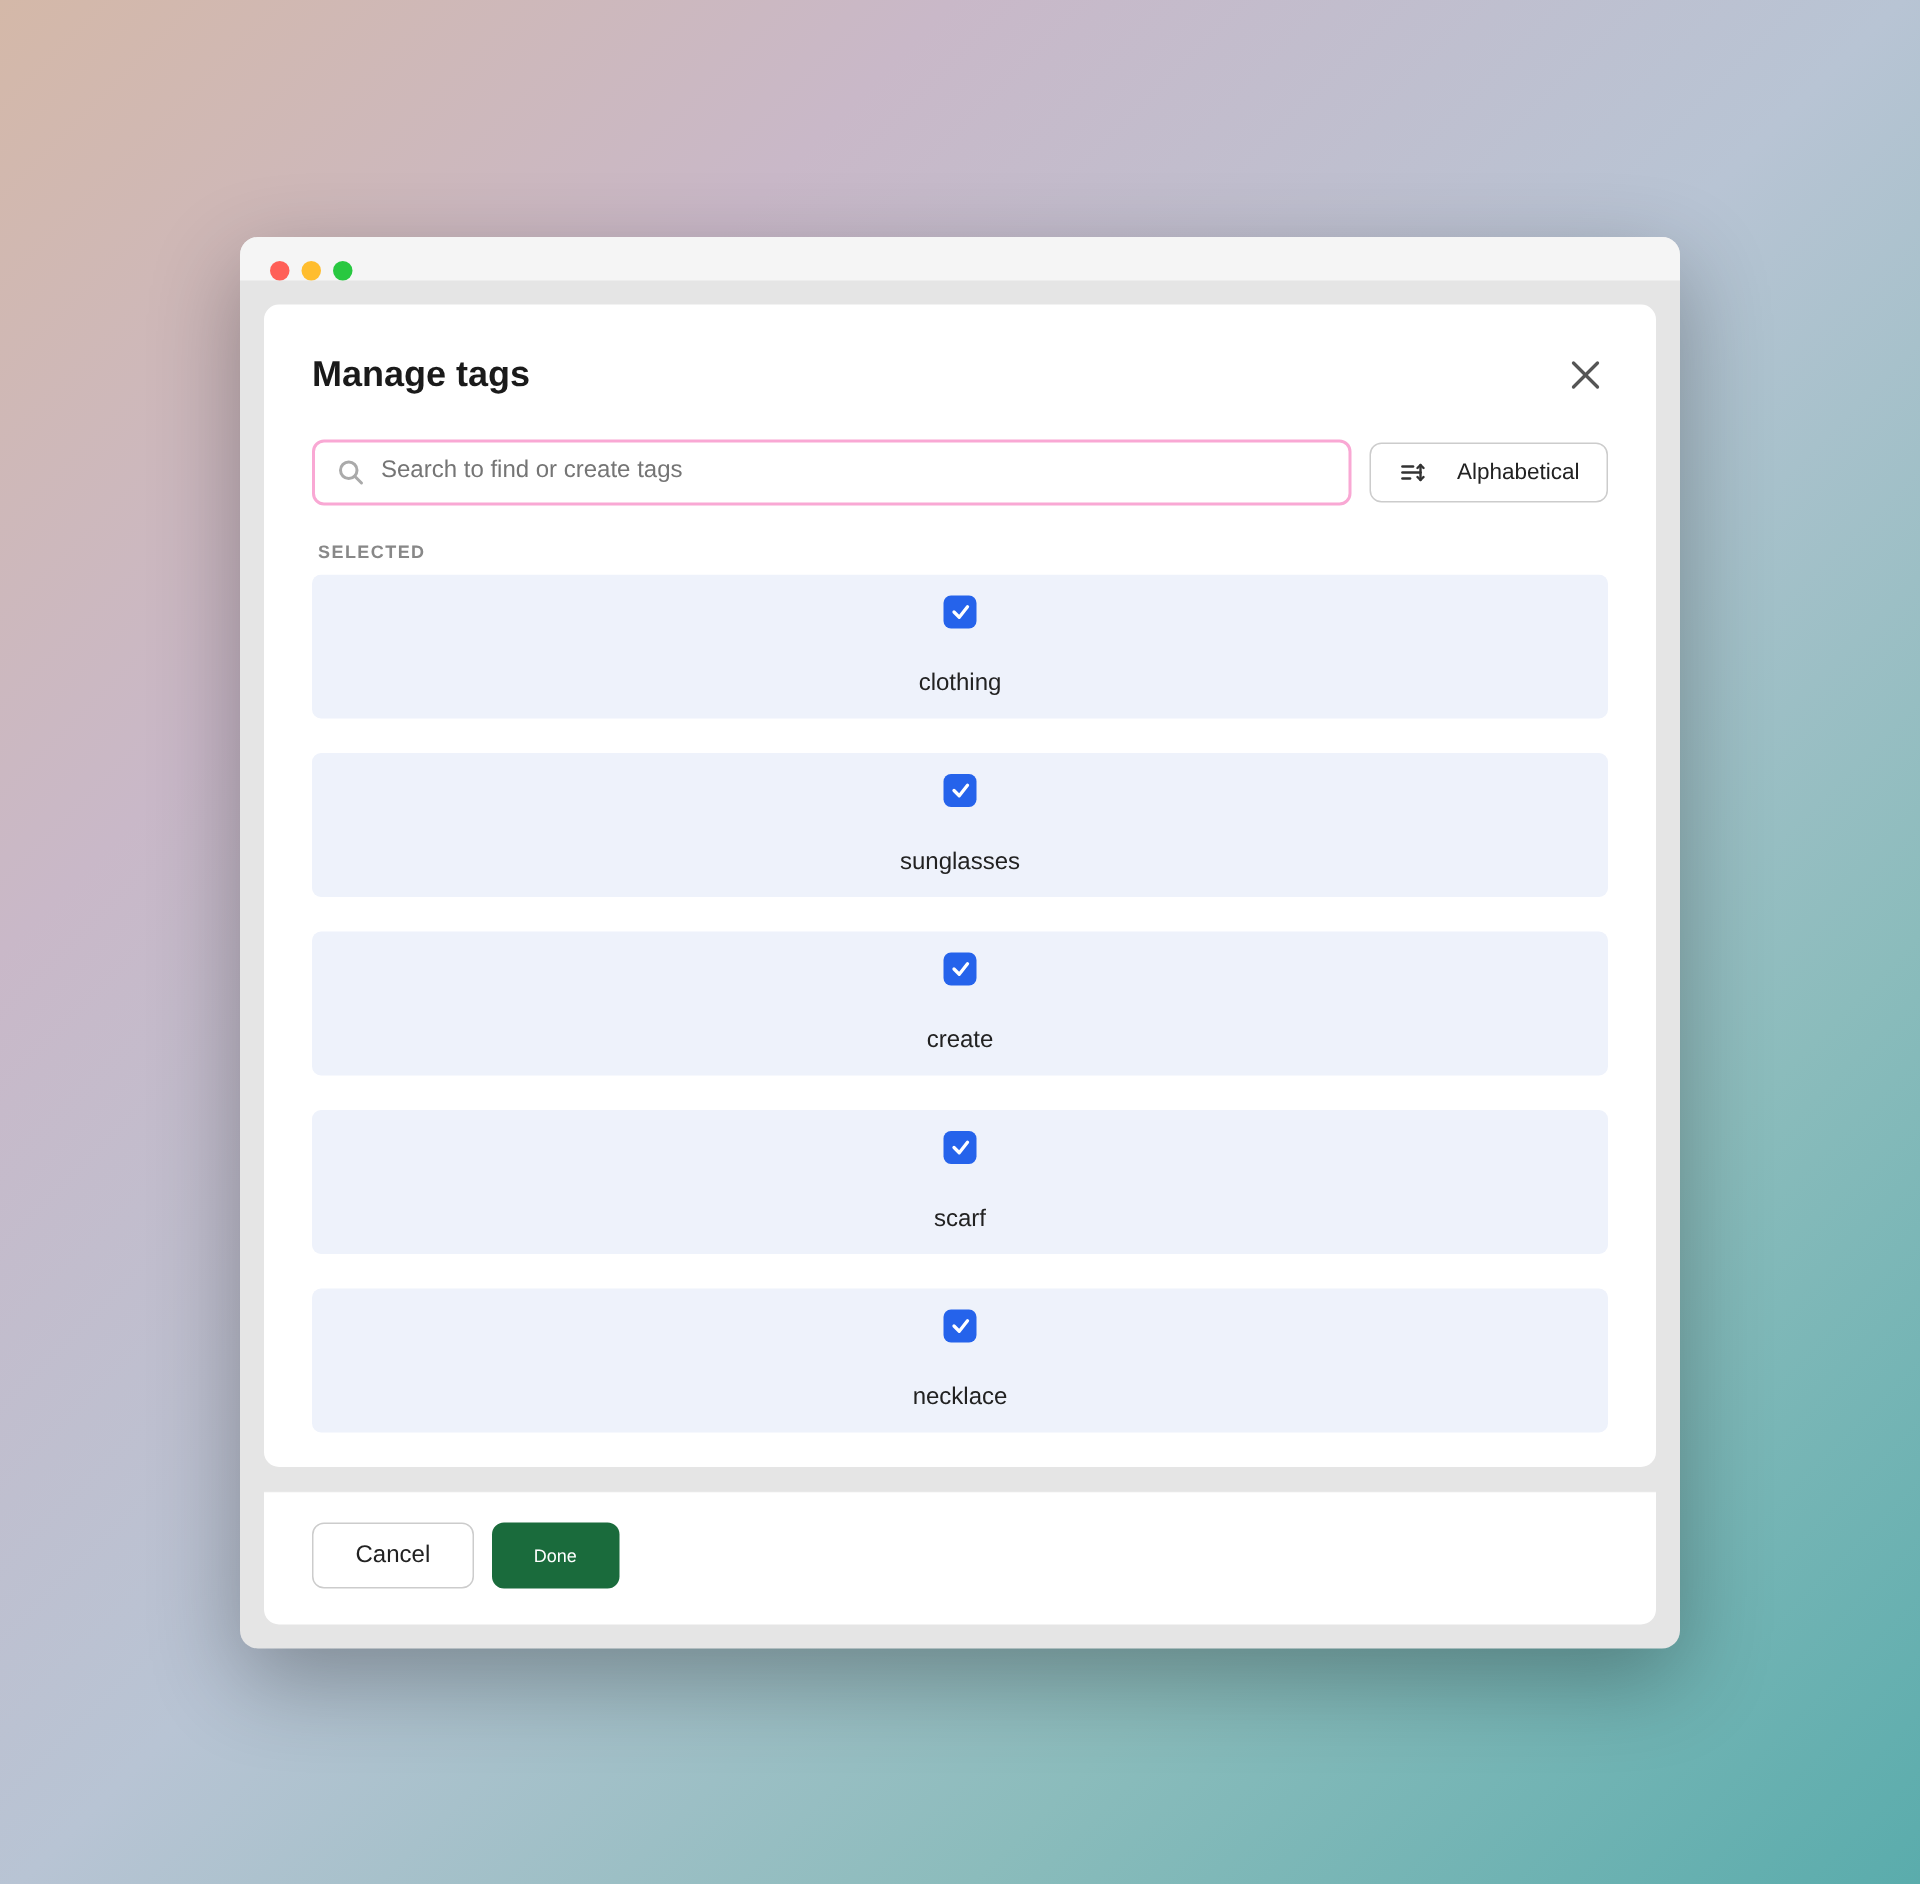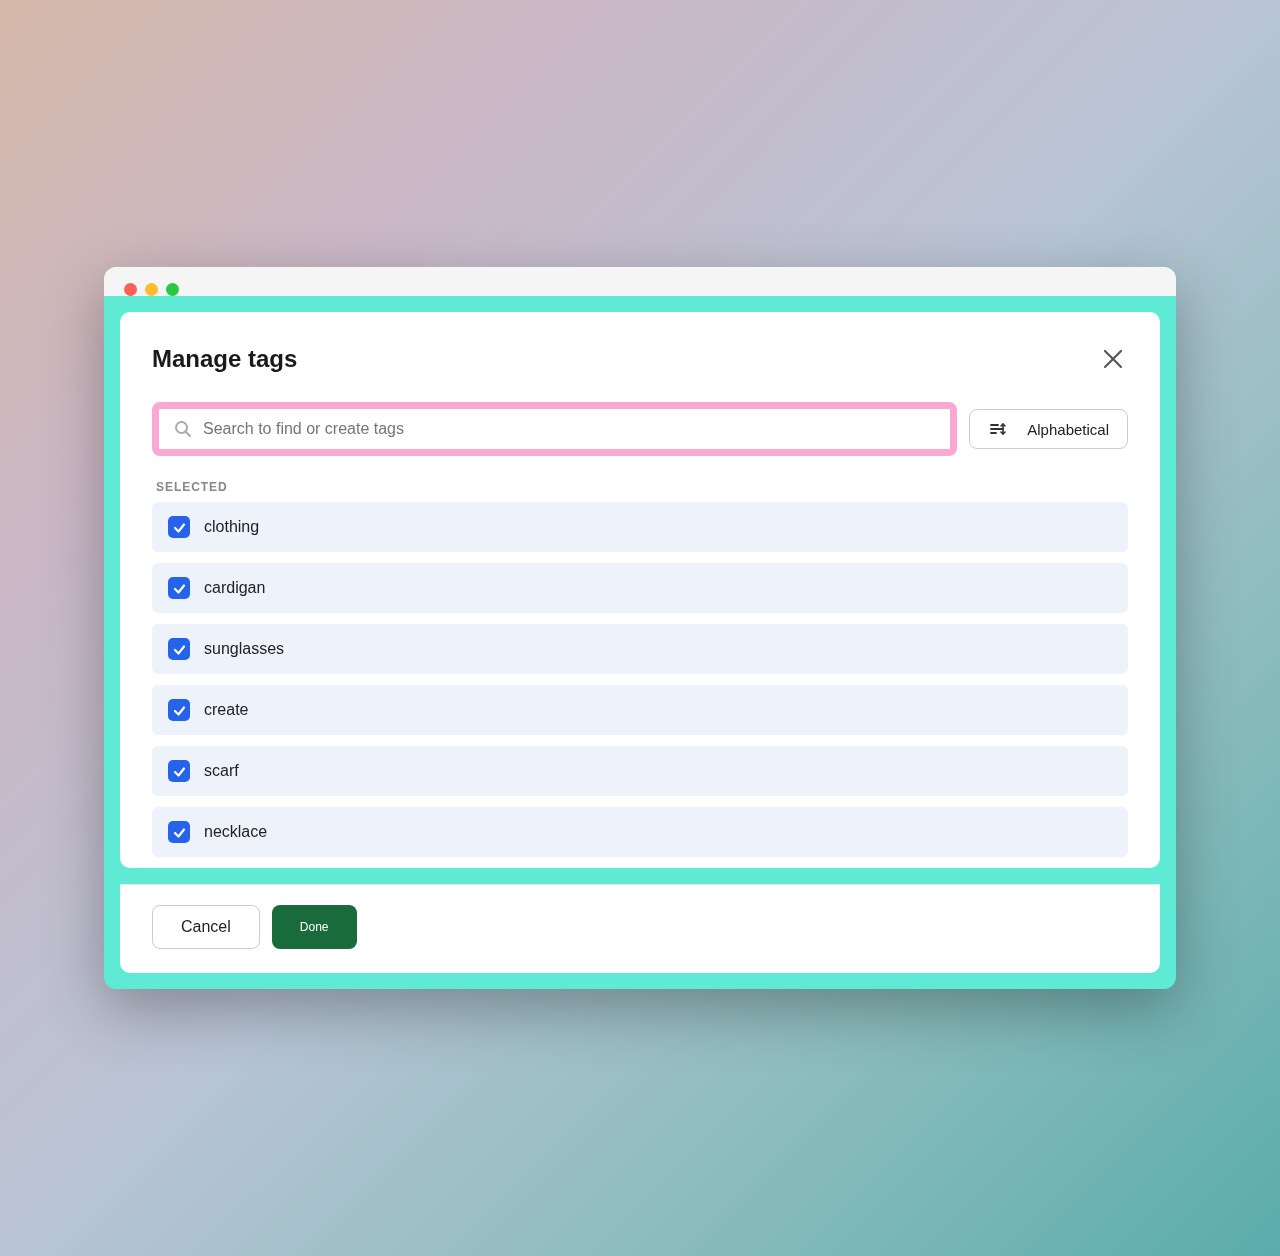--- a/index.html
+++ b/index.html
@@ -12,22 +12,22 @@
       width: 1280px;
       height: 1256px;
       display: flex;
       align-items: center;
       justify-content: center;
       background: linear-gradient(135deg, #d4b8a8 0%, #c9b8c8 25%, #b8c4d4 50%, #8bbcbc 75%, #5aacac 100%);
       font-family: -apple-system, BlinkMacSystemFont, 'Segoe UI', sans-serif;
     }
 
     .window {
-      width: 1072px;
-      background: #5eead4;
+      width: 960px;
+      background: #e5e5e5;
       border-radius: 12px;
       box-shadow: 0 20px 60px rgba(0,0,0,0.3);
       overflow: hidden;
       display: flex;
       flex-direction: column;
     }
 
     .title-bar {
       background: #f5f5f5;
       padding: 16px 20px 0 20px;
@@ -91,22 +91,22 @@
     .search-bar-row {
       display: flex;
       gap: 12px;
       margin-bottom: 24px;
       align-items: center;
     }
 
     .search-input-wrapper {
       flex: 1;
       display: flex;
-      align-items: center;
-      border: 7px solid #f9a8d4;
+      align-items: flex-start;
+      border: 2px solid #f9a8d4;
       border-radius: 8px;
       padding: 10px 14px;
       background: #fff;
       gap: 10px;
     }
 
     .search-icon-svg {
       color: #999;
       flex-shrink: 0;
     }
@@ -148,26 +148,27 @@
       display: flex;
       flex-direction: column;
       gap: 0;
       overflow-y: auto;
       flex: 1;
     }
 
     .tag-item {
       display: flex;
       align-items: center;
-      gap: 14px;
+      gap: 28px;
       padding: 14px 16px;
       background: #eef2fb;
       border-radius: 6px;
-      margin-bottom: 11px;
-      cursor: pointer;
+      margin-bottom: 23px;
+      cursor: pointer;
+      flex-direction: column;
     }
 
     .checkbox {
       width: 22px;
       height: 22px;
       border-radius: 5px;
       background: #2563eb;
       display: flex;
       align-items: center;
       justify-content: center;
@@ -279,28 +280,20 @@
               </svg>
             </div>
             <span class="tag-label">clothing</span>
           </div>
           <div class="tag-item">
             <div class="checkbox">
               <svg width="13" height="13" viewBox="0 0 13 13" fill="none">
                 <polyline points="2,7 5.5,10.5 11,3.5" stroke="white" stroke-width="2.2" stroke-linecap="round" stroke-linejoin="round" fill="none"></polyline>
               </svg>
             </div>
-            <span class="tag-label">cardigan</span>
-          </div>
-          <div class="tag-item">
-            <div class="checkbox">
-              <svg width="13" height="13" viewBox="0 0 13 13" fill="none">
-                <polyline points="2,7 5.5,10.5 11,3.5" stroke="white" stroke-width="2.2" stroke-linecap="round" stroke-linejoin="round" fill="none"></polyline>
-              </svg>
-            </div>
             <span class="tag-label">sunglasses</span>
           </div>
           <div class="tag-item">
             <div class="checkbox">
               <svg width="13" height="13" viewBox="0 0 13 13" fill="none">
                 <polyline points="2,7 5.5,10.5 11,3.5" stroke="white" stroke-width="2.2" stroke-linecap="round" stroke-linejoin="round" fill="none"></polyline>
               </svg>
             </div>
             <span class="tag-label">create</span>
           </div>

